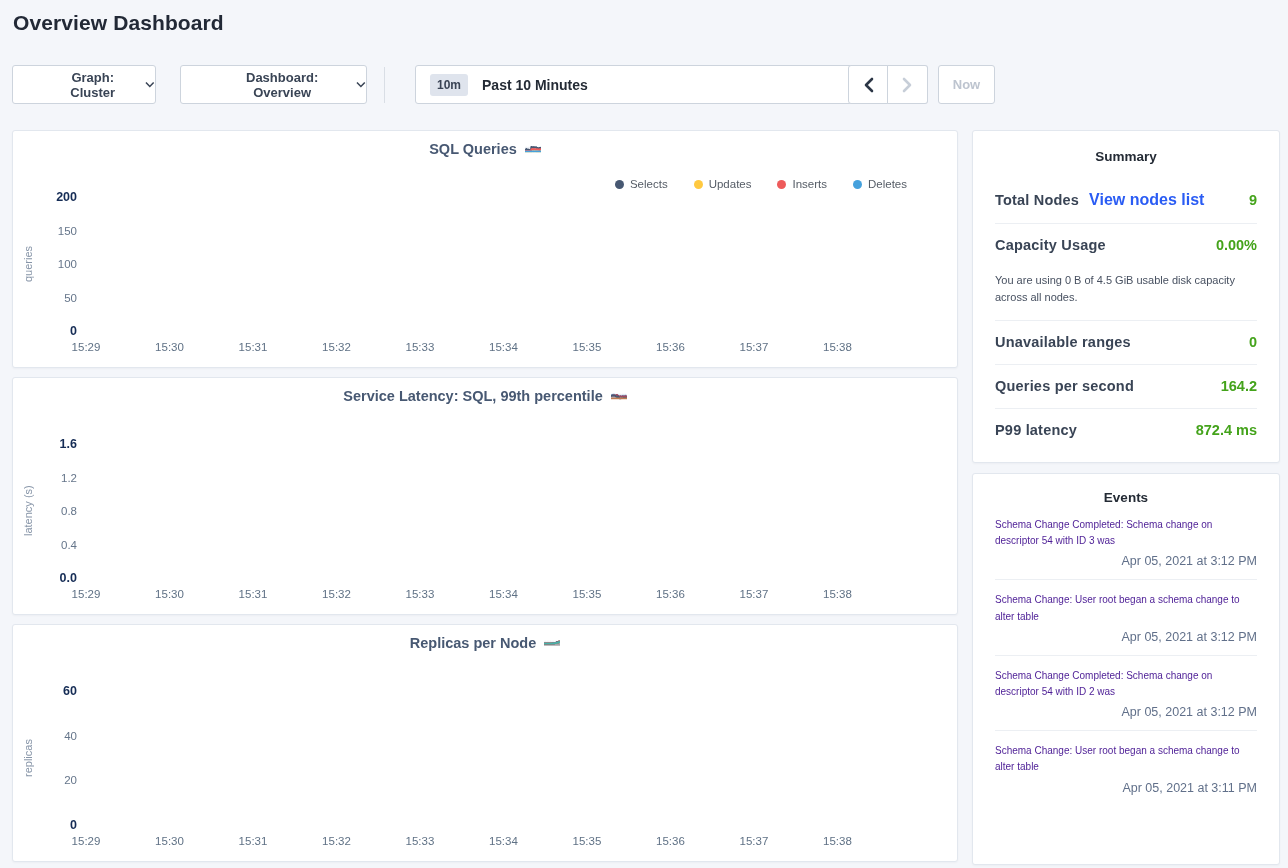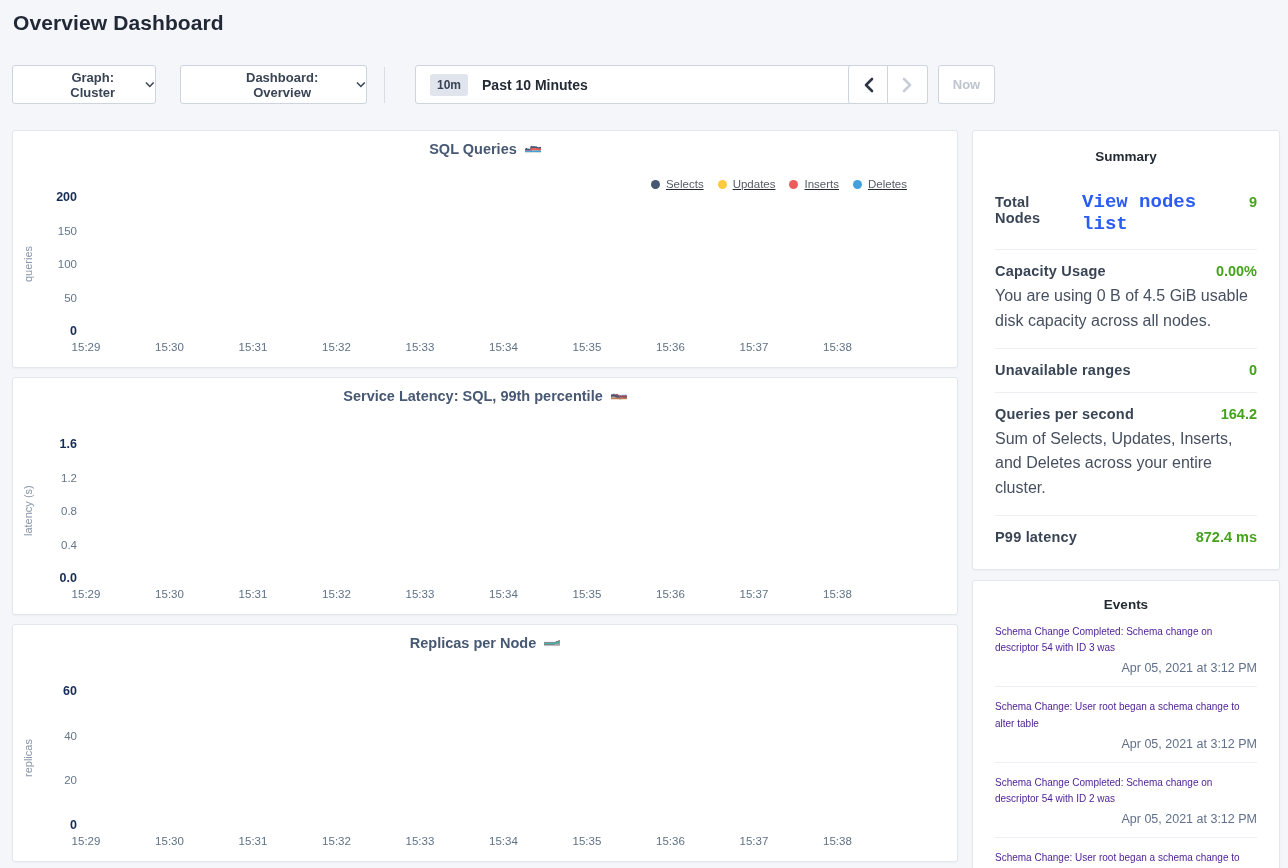--- a/index.html
+++ b/index.html
@@ -27,21 +27,21 @@
 
   
   .charts-col { position:absolute; left:12px; top:130px; width:946px; }
   .side-col { position:absolute; left:972px; top:130px; width:308px; }
   .panel { background:#fff; border:1px solid #e2e7ee; border-radius:3px; box-shadow:0 1px 2px rgba(40,50,70,.04); }
 
   
   .chart-panel { position:relative; height:238px; margin-bottom:9px; }
   .chart-header { position:absolute; top:10px; left:0; right:0; display:flex; justify-content:center; align-items:flex-start; gap:8px; }
   .chart-title { font-size:14.5px; font-weight:700; color:#475872; }
-  .legend { position:absolute; top:47px; right:50px; display:flex; gap:14px;text-decoration:underline; }
+  .legend { position:absolute; top:47px; right:50px; display:flex; gap:26px; }
   .li { display:flex; align-items:center; gap:6px; font-size:11.5px; color:#555c66; }
   .li i { width:9px; height:9px; border-radius:50%; display:inline-block; }
   .ylabel { position:absolute; left:8px; top:66px; bottom:36px; width:14px; display:flex; align-items:center; justify-content:center;
     font-size:11px; color:#8795a8; writing-mode:vertical-rl; transform:rotate(180deg); }
   .yticks { position:absolute; left:0; width:70px; top:66px; bottom:36px; }
   .yticks span { position:absolute; right:6px; transform:translateY(-50%); font-size:11.5px; color:#65758a; }
   .yticks span.strong { font-weight:700; color:#152c55; font-size:12.5px; }
   .plot { position:absolute; left:73px; right:50px; top:66px; bottom:36px; }
   .plot svg { width:100%; height:100%; display:block; }
   .xticks { position:absolute; left:73px; right:50px; bottom:10px; height:16px; }
@@ -49,23 +49,23 @@
   .info-icon { display:inline-flex; cursor:pointer; }
 
   
   .summary-panel { padding:18px 22px 10px; }
   .panel-heading { text-align:center; font-size:13.5px; font-weight:700; color:#242b35; }
   .summary-rows { margin-top:14px; }
   .srow { padding:13px 0 14px; border-bottom:1px solid #eceff3; }
   .srow:last-child { border-bottom:none; }
   .srow-top { display:flex; align-items:baseline; gap:10px; }
   .slabel { font-size:14.5px; font-weight:700; color:#394455; letter-spacing:.2px; }
-  .slink { font-size:19px; font-weight:700; color:#2a5cf4; text-decoration:none; cursor:pointer;font-family:Liberation Mono, monospace; }
+  .slink { font-size:16px; font-weight:700; color:#2a5cf4; text-decoration:none; cursor:pointer; }
   .sval { margin-left:auto; font-size:14.5px; font-weight:700; color:#44a31b; }
-  .sdesc { margin-top:5px; font-size:16px; color:#475060; line-height:1.55; }
+  .sdesc { margin-top:19px; font-size:11px; color:#475060; line-height:1.55; }
 
   
   .events-panel { margin-top:10px; padding:16px 22px; height:392px; overflow:hidden; }
   .event { padding:12px 0 11px; border-bottom:1px solid #eceff3; cursor:pointer; }
   .event:last-child { border-bottom:none; }
   .emsg { font-size:10px; color:#4c1d95; line-height:1.62; }
   .ets { margin-top:5px; font-size:12.5px; color:#61708a;text-align:right; }
 </style>
 </head>
 <body>
@@ -319,21 +319,20 @@
       <span class="sval">0</span>
     </div>
 
   </div>
   <div class="srow">
     <div class="srow-top">
       <span class="slabel">Queries per second</span>
 
       <span class="sval">164.2</span>
     </div>
-    <div class="sdesc">Sum of Selects, Updates, Inserts, and Deletes across your entire cluster.</div>
   </div>
   <div class="srow">
     <div class="srow-top">
       <span class="slabel">P99 latency</span>
 
       <span class="sval">872.4 ms</span>
     </div>
 
   </div>
       </div>

